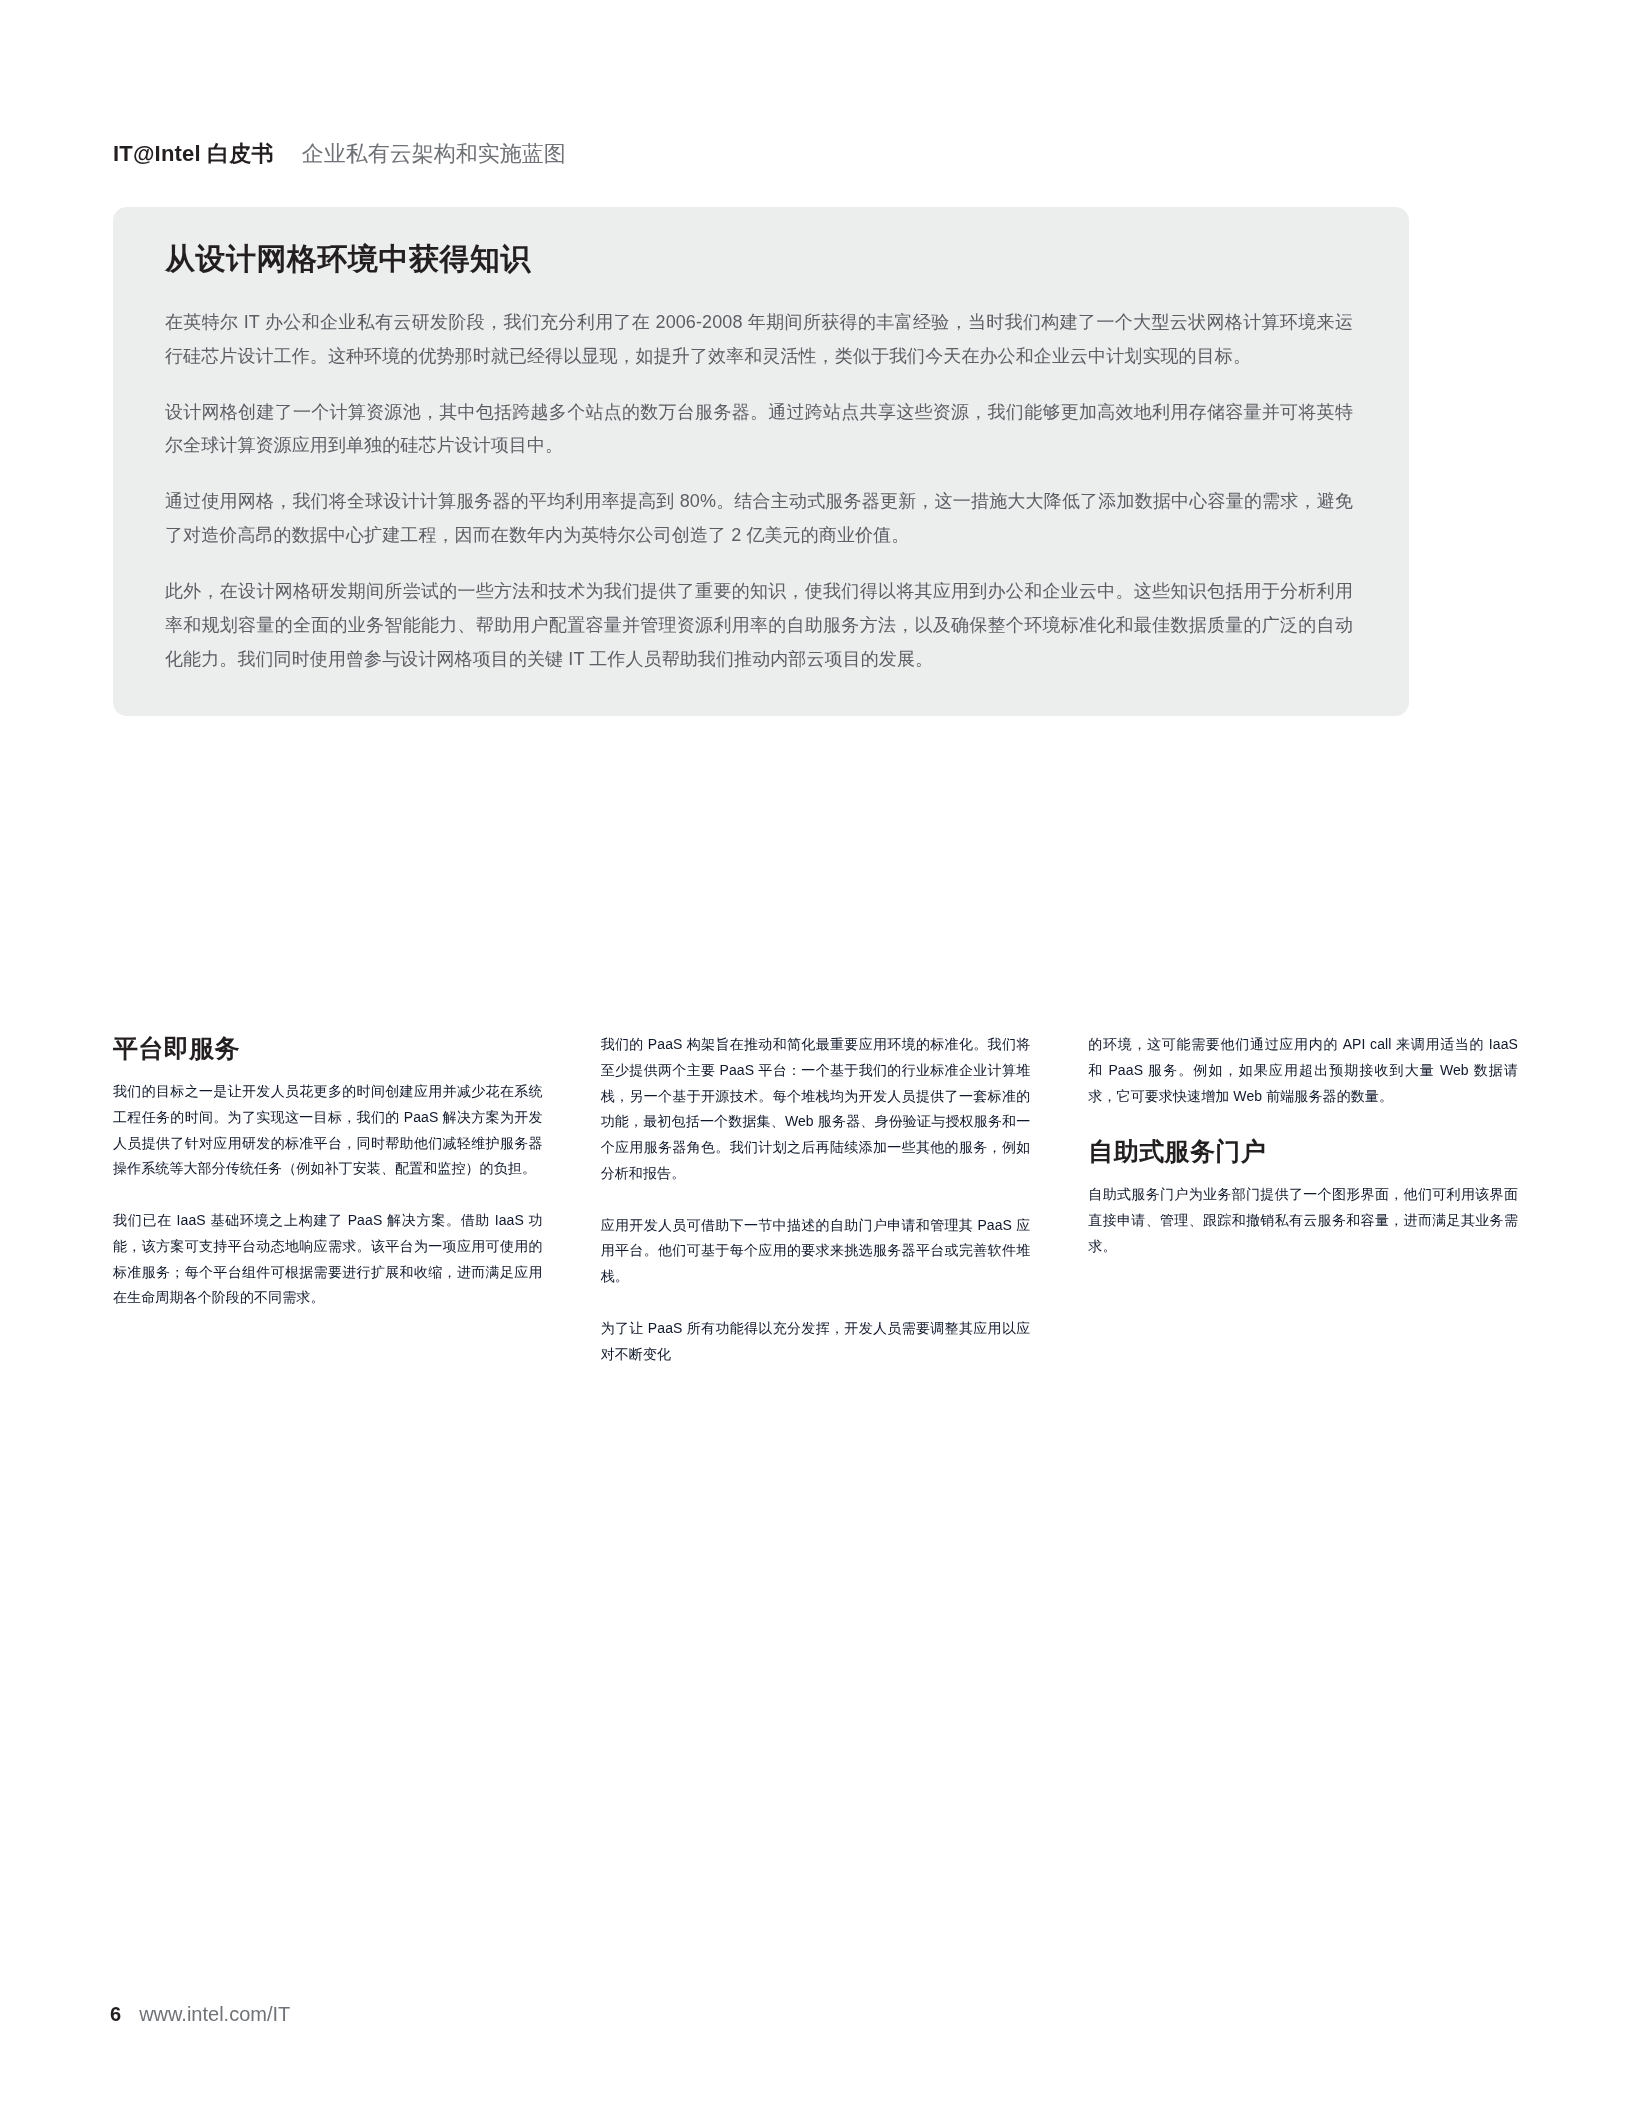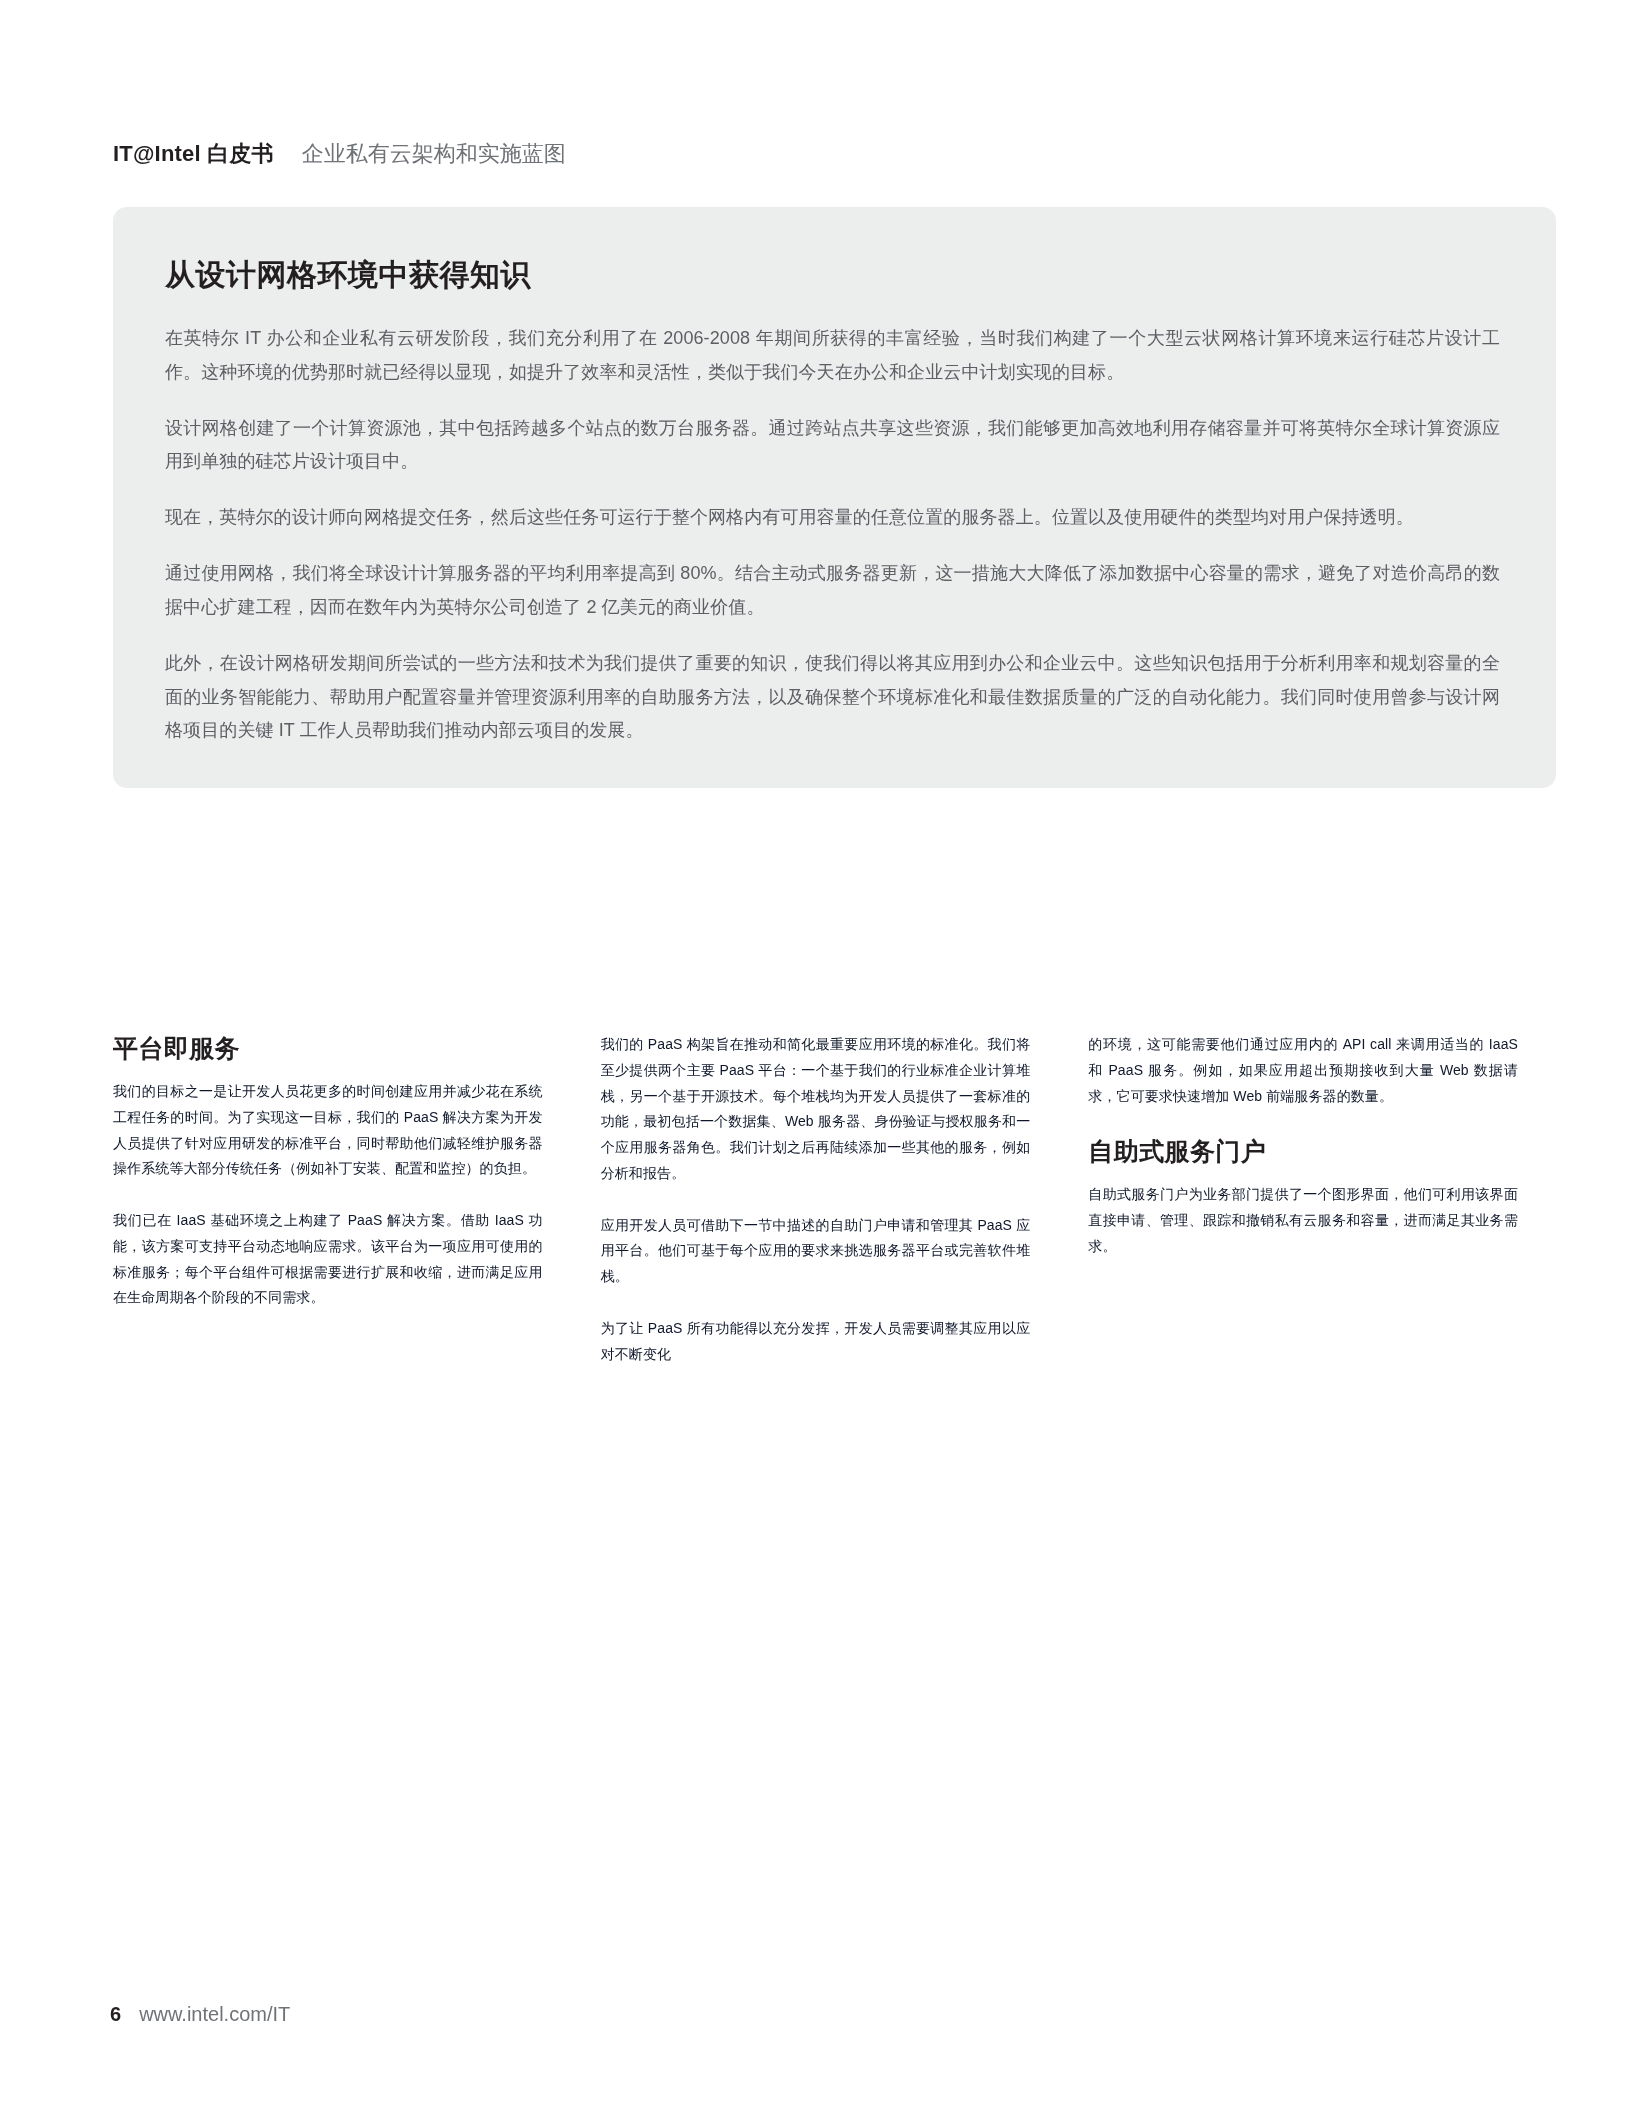--- a/index.html
+++ b/index.html
@@ -38,25 +38,25 @@
     font-weight: normal;
     color: #6f7276;
     margin-left: 28px;
   }
 
   
   .callout {
     position: absolute;
     left: 113px;
     top: 207px;
-    width: 1443px;
+    width: 1296px;
     box-sizing: border-box;
     background: #eceded;
     border-radius: 14px;
-    padding: 48px 52px 40px 52px;
+    padding: 32px 52px 40px 52px;
   }
   .callout-title {
     font-size: 30px;
     font-weight: bold;
     color: #231f20;
     margin: 0 0 26px 0;
     letter-spacing: 0.5px;
   }
   .callout p {
     font-size: 18px;
@@ -128,21 +128,20 @@
 
   <div class="header">
     <span class="header-brand">IT@Intel 白皮书</span>
     <span class="header-sub">企业私有云架构和实施蓝图</span>
   </div>
 
   <div class="callout">
     <h1 class="callout-title">从设计网格环境中获得知识</h1>
     <p>在英特尔 IT 办公和企业私有云研发阶段，我们充分利用了在 2006-2008 年期间所获得的丰富经验，当时我们构建了一个大型云状网格计算环境来运行硅芯片设计工作。这种环境的优势那时就已经得以显现，如提升了效率和灵活性，类似于我们今天在办公和企业云中计划实现的目标。</p>
     <p>设计网格创建了一个计算资源池，其中包括跨越多个站点的数万台服务器。通过跨站点共享这些资源，我们能够更加高效地利用存储容量并可将英特尔全球计算资源应用到单独的硅芯片设计项目中。</p>
-    <p>现在，英特尔的设计师向网格提交任务，然后这些任务可运行于整个网格内有可用容量的任意位置的服务器上。位置以及使用硬件的类型均对用户保持透明。</p>
     <p>通过使用网格，我们将全球设计计算服务器的平均利用率提高到 80%。结合主动式服务器更新，这一措施大大降低了添加数据中心容量的需求，避免了对造价高昂的数据中心扩建工程，因而在数年内为英特尔公司创造了 2 亿美元的商业价值。</p>
     <p>此外，在设计网格研发期间所尝试的一些方法和技术为我们提供了重要的知识，使我们得以将其应用到办公和企业云中。这些知识包括用于分析利用率和规划容量的全面的业务智能能力、帮助用户配置容量并管理资源利用率的自助服务方法，以及确保整个环境标准化和最佳数据质量的广泛的自动化能力。我们同时使用曾参与设计网格项目的关键 IT 工作人员帮助我们推动内部云项目的发展。</p>
   </div>
 
   <div class="columns">
 
     <div class="col">
       <h2>平台即服务</h2>
       <p>我们的目标之一是让开发人员花更多的时间创建应用并减少花在系统工程任务的时间。为了实现这一目标，我们的 PaaS 解决方案为开发人员提供了针对应用研发的标准平台，同时帮助他们减轻维护服务器操作系统等大部分传统任务（例如补丁安装、配置和监控）的负担。</p>
       <p>我们已在 IaaS 基础环境之上构建了 PaaS 解决方案。借助 IaaS 功能，该方案可支持平台动态地响应需求。该平台为一项应用可使用的标准服务；每个平台组件可根据需要进行扩展和收缩，进而满足应用在生命周期各个阶段的不同需求。</p>

